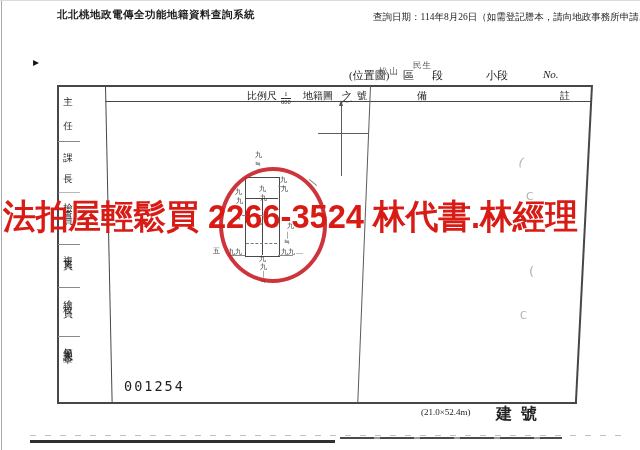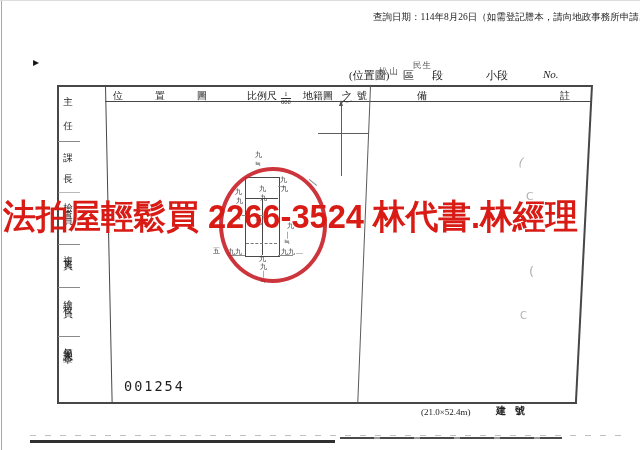--- a/index.html
+++ b/index.html
@@ -24,39 +24,40 @@
   .ann{position:absolute;font-size:7px;line-height:7px;color:#3c3c3c;white-space:nowrap;}
   .scrib{position:absolute;color:#b0b0b0;font-family:"DejaVu Sans",sans-serif;}
   .stamp-circle{position:absolute;left:219px;top:167px;width:100px;height:108px;
                 border:4px solid #c9242b;border-radius:50%;z-index:5;opacity:0.92;}
   .watermark{position:absolute;left:3px;top:197px;z-index:6;font-family:"Liberation Sans",sans-serif;
              font-weight:bold;font-size:34px;line-height:38px;color:#d81b15;white-space:nowrap;
              transform:scaleX(0.96);transform-origin:left center;letter-spacing:0px;}
   .stampnum{position:absolute;left:124px;top:378px;font-family:"DejaVu Sans Mono",monospace;
             font-size:13.5px;letter-spacing:2px;color:#1e1e1e;}
   .papersize{position:absolute;left:421px;top:407px;font-size:9px;color:#222;white-space:nowrap;}
-  .bno{position:absolute;left:496px;top:404px;font-size:10px;font-weight:bold;letter-spacing:9px;color:#222;white-space:nowrap;}
+  .bno{position:absolute;left:496px;top:404px;font-size:16px;font-weight:bold;letter-spacing:9px;color:#222;white-space:nowrap;}
   .arrowhead{position:absolute;left:339px;top:100px;width:0;height:0;
              border-left:2.5px solid transparent;border-right:2.5px solid transparent;border-bottom:6px solid #555;}
   .noise-dash{position:absolute;left:30px;top:435px;width:592px;height:1px;opacity:.55;
               background:repeating-linear-gradient(90deg,#8d8d8d 0 6px,transparent 6px 15px);}
   .noise-dark-right{position:absolute;left:340px;top:437px;width:222px;height:2px;
               background:repeating-linear-gradient(90deg,#4a4a4a 0 34px,#9b9b9b 34px 40px);}
   .noise-bar{position:absolute;left:30px;top:440px;width:305px;height:2.5px;background:#303030;}
   .corner-mark{position:absolute;left:33px;top:55px;font-size:12px;color:#141414;}
   .zhi{font-style:italic;font-size:12px;display:inline-block;transform:rotate(-12deg);color:#333;}
 </style>
 </head>
 <body>
 
 <div id="screen">
 
   <div class="abs" style="left:1px;top:0;width:1px;height:450px;background:#a8a8a8;"></div>
   <div class="abs" style="left:0;top:0;width:640px;height:1px;background:#dcdcdc;"></div>
 
+  <div class="abs sys-title" style="left:57px;top:8px;">北北桃地政電傳全功能地籍資料查詢系統</div>
   <div class="abs qdate" style="left:373px;top:11px;">查詢日期：114年8月26日（如需登記謄本，請向地政事務所申請。）</div>
 
   <div class="corner-mark">▸</div>
 
   <div class="abs loc" style="left:349px;top:68px;">(位置圖)</div>
   <div class="abs loc loc-hand" style="left:379px;top:66px;letter-spacing:2px;">松山</div>
   <div class="abs loc" style="left:403px;top:68px;">區</div>
   <div class="abs loc loc-hand" style="left:413px;top:60px;letter-spacing:1px;">民生</div>
   <div class="abs loc" style="left:432px;top:68px;">段</div>
   <div class="abs loc" style="left:486px;top:68px;">小段</div>
@@ -64,21 +65,20 @@
 
   <div class="ln" style="left:57px;top:85px;width:535px;height:1.5px;"></div>
   <div class="ln" style="left:57px;top:85px;width:1.5px;height:318px;"></div>
   <div class="ln" style="left:57px;top:402px;width:520px;height:1.5px;"></div>
   <div class="ln" style="left:591px;top:85px;width:1.5px;height:319px;transform:rotate(2.9deg);transform-origin:top left;"></div>
 
   <div class="ln" style="left:105px;top:101px;width:486px;height:1px;"></div>
   <div class="ln" style="left:105px;top:86px;width:1px;height:317px;transform:rotate(-1.2deg);transform-origin:top left;"></div>
   <div class="ln" style="left:370px;top:86px;width:1px;height:317px;transform:rotate(2.3deg);transform-origin:top left;background:#5a5a5a;"></div>
 
-  <div class="abs hrow" style="left:113px;top:89px;letter-spacing:32px;">位置圖</div>
   <div class="abs hrow" style="left:247px;top:89px;">比例尺</div>
   <div class="abs" style="left:281px;top:88px;">
     <span class="frac"><span>1</span><span class="den">600</span></span>
   </div>
   <div class="abs hrow" style="left:303px;top:89px;">地籍圖</div>
   <div class="abs" style="left:340px;top:87px;"><span class="zhi">之</span></div>
   <div class="abs hrow" style="left:357px;top:89px;">號</div>
   <div class="abs hrow" style="left:417px;top:89px;">備</div>
   <div class="abs hrow" style="left:560px;top:89px;">註</div>
 

